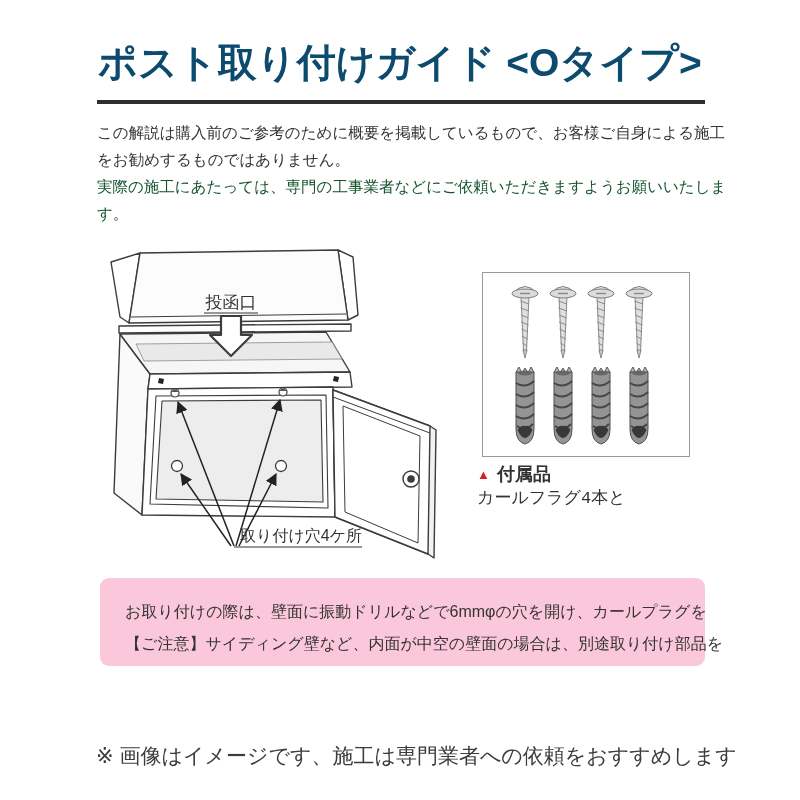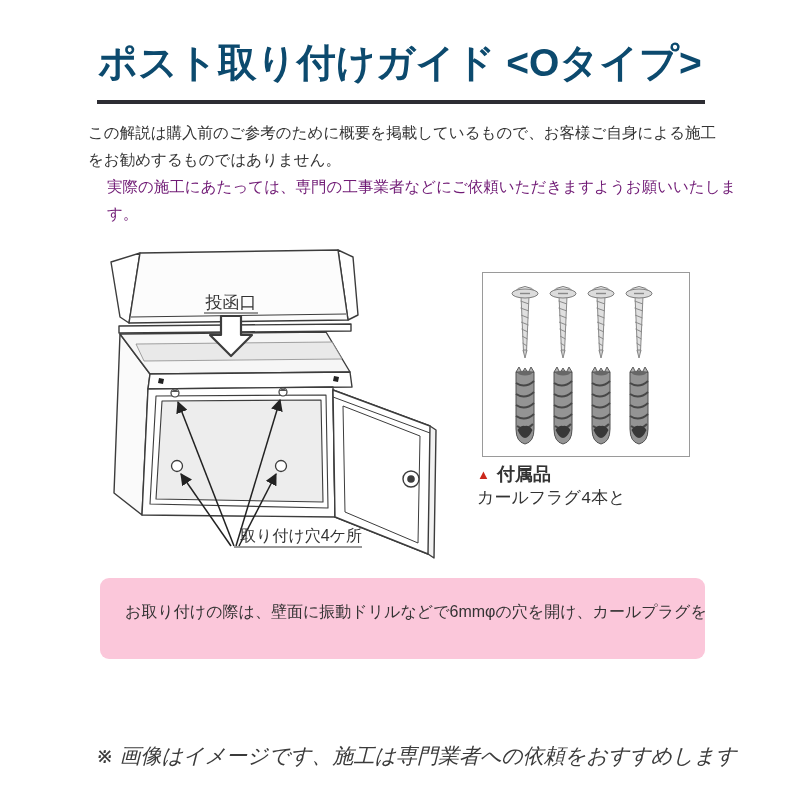--- a/index.html
+++ b/index.html
@@ -6,42 +6,42 @@
   .page{
     position:relative;width:800px;height:800px;background:#ffffff;overflow:hidden;
     font-family:"Liberation Sans","DejaVu Sans",sans-serif;color:#333333;
   }
   .abs{position:absolute;}
   .page-title{
     left:98px;top:40px;width:640px;font-size:39px;line-height:46px;font-weight:bold;
     color:#0c4a6e;letter-spacing:0px;white-space:nowrap;
   }
   .title-rule{left:97px;top:100px;width:608px;height:4px;background:#2d2d33;}
-  .intro{left:88px;top:119px;width:640px;font-size:15.5px;line-height:27px;}
+  .intro{left:97px;top:119px;width:640px;font-size:15.5px;line-height:27px;}
   .intro div{white-space:nowrap;}
-  .intro .warn{color:#701a75;margin-left:19px;}
+  .intro .warn{color:#14532d;}
   .mailbox-figure{left:100px;top:240px;width:350px;height:330px;}
   .parts-box{
     left:482px;top:272px;width:206px;height:183px;background:#ffffff;
     border:1px solid #9a9a9a;
   }
   .parts-heading{
     left:477px;top:462px;width:220px;font-size:18px;font-weight:bold;color:#333;
     display:flex;align-items:center;gap:7px;white-space:nowrap;
   }
   .parts-heading .tri{color:#cb281b;font-size:13px;font-weight:normal;}
   .parts-caption{left:477px;top:487px;width:230px;font-size:17px;line-height:23.5px;color:#333;}
   .parts-caption div{white-space:nowrap;font-family:Liberation Mono, monospace;}
   .note-box{
     left:100px;top:578px;width:555px;background:#fbc7da;border-radius:9px;
-    padding:20px 25px 33px 25px;font-size:16px;line-height:27.5px;color:#333;
+    padding:20px 25px 9px 25px;font-size:16px;line-height:27.5px;color:#333;
   }
   .note-box div{white-space:nowrap;}
   .note-box .para2{margin-top:4px;}
-  .footnote{left:96px;top:742px;width:660px;font-size:21px;color:#3b3b3b;white-space:nowrap;font-style:italic;}
+  .footnote{left:96px;top:742px;width:660px;font-size:21px;color:#3b3b3b;white-space:nowrap;}
   svg text{font-family:"Liberation Sans","DejaVu Sans",sans-serif;}
 </style>
 </head>
 <body>
 
 <div class="page">
 
   <div class="abs page-title">ポスト取り付けガイド &lt;Oタイプ&gt;</div>
   <div class="abs title-rule"></div>
 
@@ -162,17 +162,18 @@
   <div class="abs parts-heading">
     <span class="tri">▲</span>
     <span>付属品</span>
   </div>
   <div class="abs parts-caption">
     <div>カールフラグ4本と</div>
   </div>
 
   <div class="abs note-box">
     <div>お取り付けの際は、壁面に振動ドリルなどで6mmφの穴を開け、カールプラグを</div>
+    <div class="para2">【ご注意】サイディング壁など、内面が中空の壁面の場合は、別途取り付け部品を</div>
   </div>
 
   <div class="abs footnote">※ 画像はイメージです、施工は専門業者への依頼をおすすめします</div>
 
 </div>
 
 </body></html>

